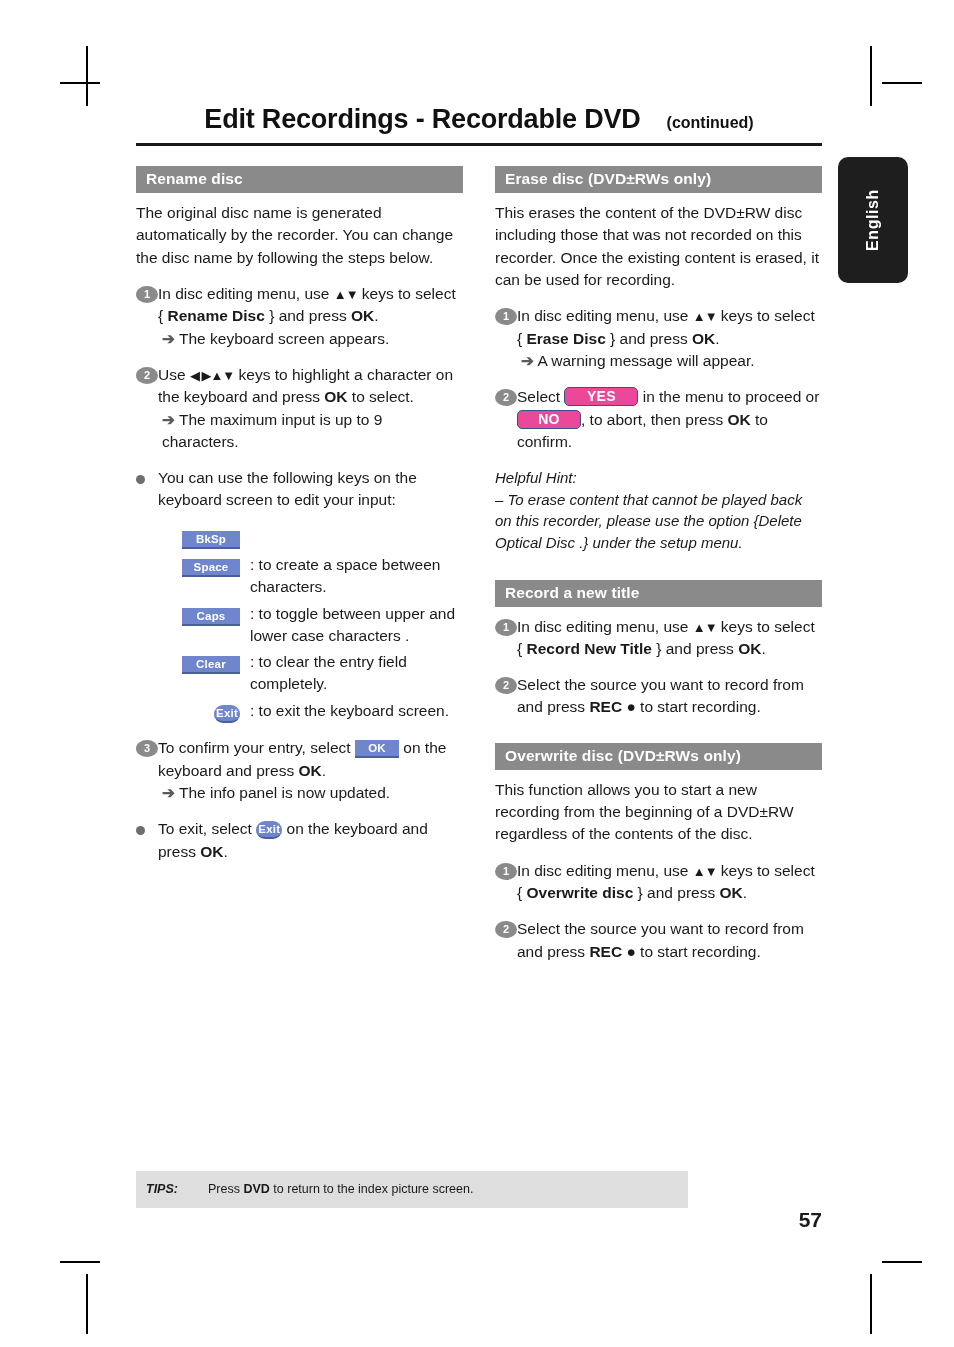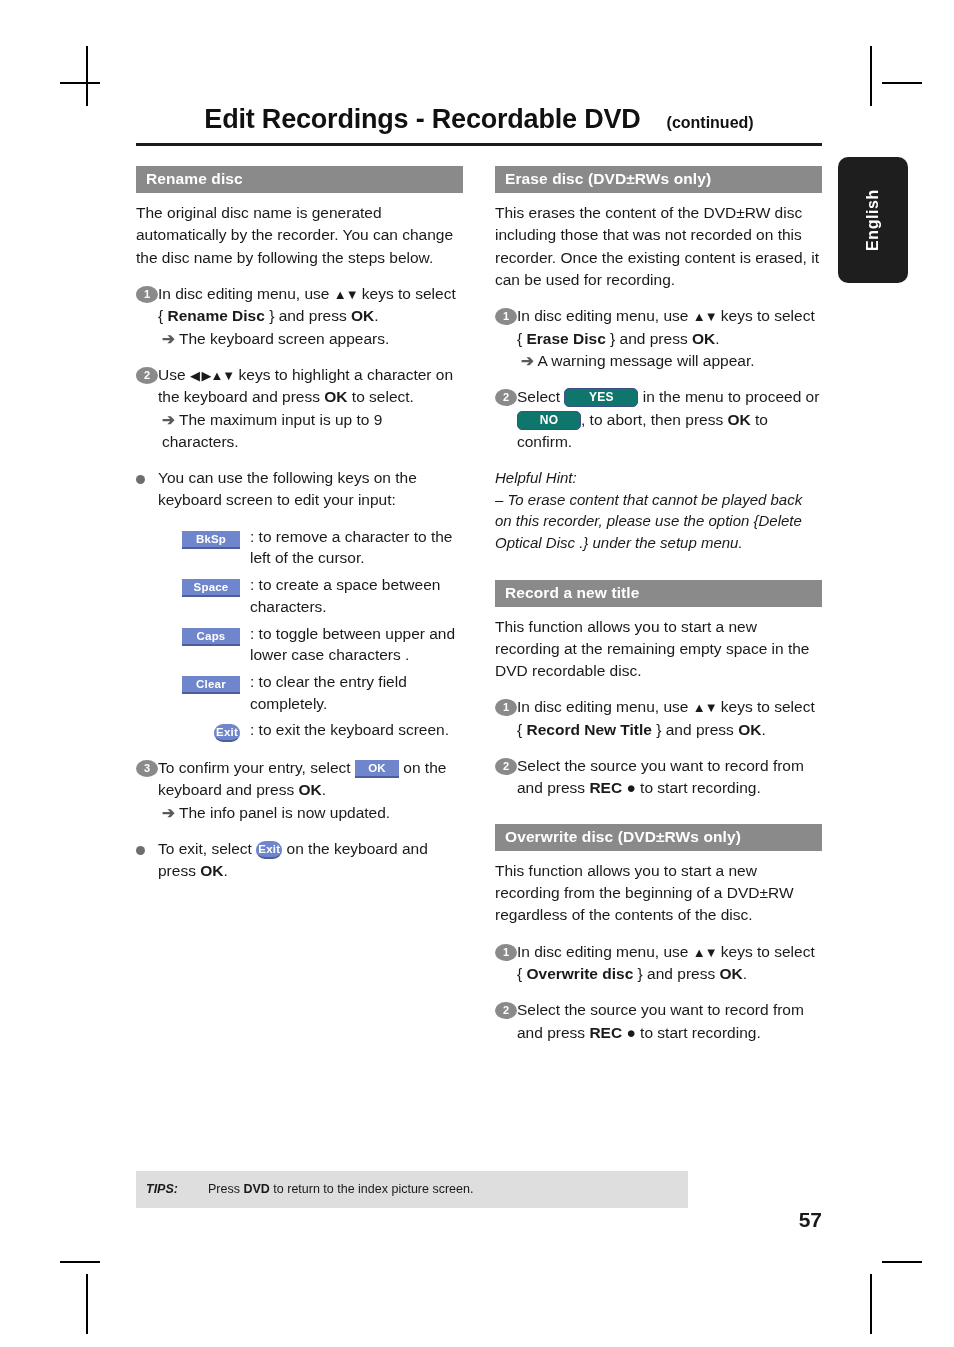--- a/index.html
+++ b/index.html
@@ -155,23 +155,23 @@
     border-bottom: 2px solid #4b5f9e;
     vertical-align: 1px;
     letter-spacing: 0.2px;
   }
   .chip-wide { width: 58px; }
   .chip-ok { width: 44px; }
   .chip-exit { width: 26px; border-radius: 9px; }
 
   .chip-round {
     display: inline-block;
-    background: #0f766e;
+    background: #ec4899;
     color: #ffffff;
-    font-size: 12px;
+    font-size: 14px;
     font-weight: bold;
     text-align: center;
     line-height: 17px;
     height: 17px;
     border-radius: 5px;
     border: 1.5px solid #3e4f86;
     vertical-align: 1px;
     letter-spacing: 0.3px;
   }
   .chip-yes { width: 72px; }
@@ -287,21 +287,20 @@
       <div class="step">
         <div class="dot">
             <i></i>
           </div>
         <div class="step-body">You can use the following keys on the keyboard screen to edit your input:</div>
       </div>
 
       <div class="keylist">
         <div class="keyrow">
           <div class="kcell"><span class="chip chip-wide">BkSp</span></div>
-          <div class="kdesc">: to remove a character to the left of the cursor.</div>
         </div>
         <div class="keyrow">
           <div class="kcell"><span class="chip chip-wide">Space</span></div>
           <div class="kdesc">: to create a space between characters.</div>
         </div>
         <div class="keyrow">
           <div class="kcell"><span class="chip chip-wide">Caps</span></div>
           <div class="kdesc">: to toggle between upper and lower case characters .</div>
         </div>
         <div class="keyrow">
@@ -352,21 +351,20 @@
           <span>Select </span><span class="chip-round chip-yes">YES</span><span> in the menu to proceed or </span><span class="chip-round chip-no">NO</span><span>, to abort, then press </span><span class="b">OK</span><span> to confirm.</span>
         </div>
       </div>
 
       <p class="hint">
         <span>Helpful Hint:</span><br>
         <span>–  To erase content that cannot be played back on this recorder, please use the option {Delete Optical Disc .} under the setup menu.</span>
       </p>
 
       <div class="sec-head">Record a new title</div>
-      <p class="para">This function allows you to start a new recording at the remaining empty space in the DVD recordable disc.</p>
 
       <div class="step">
         <div class="num">1</div>
         <div class="step-body">
           <span>In disc editing menu, use </span><span class="sym">▲▼</span><span> keys to select { </span><span class="b">Record New Title</span><span> } and press </span><span class="b">OK</span><span>.</span>
         </div>
       </div>
 
       <div class="step">
         <div class="num">2</div>

